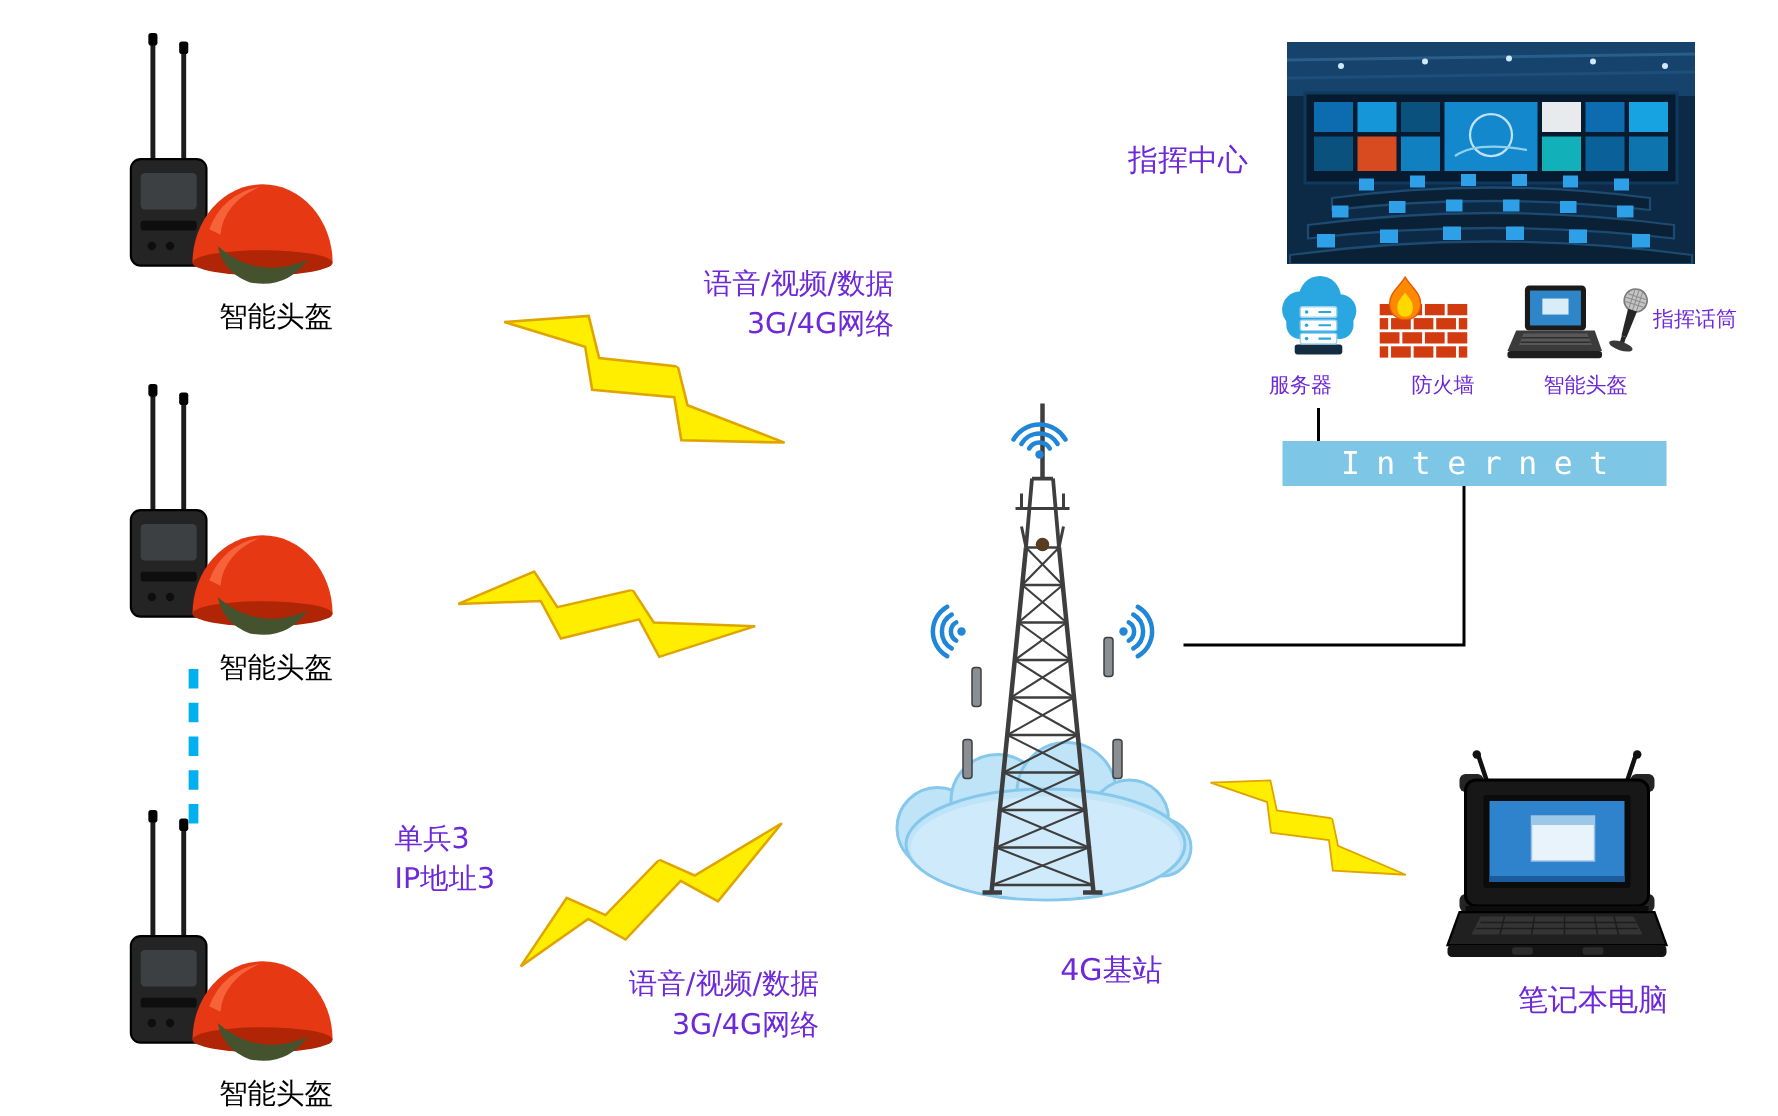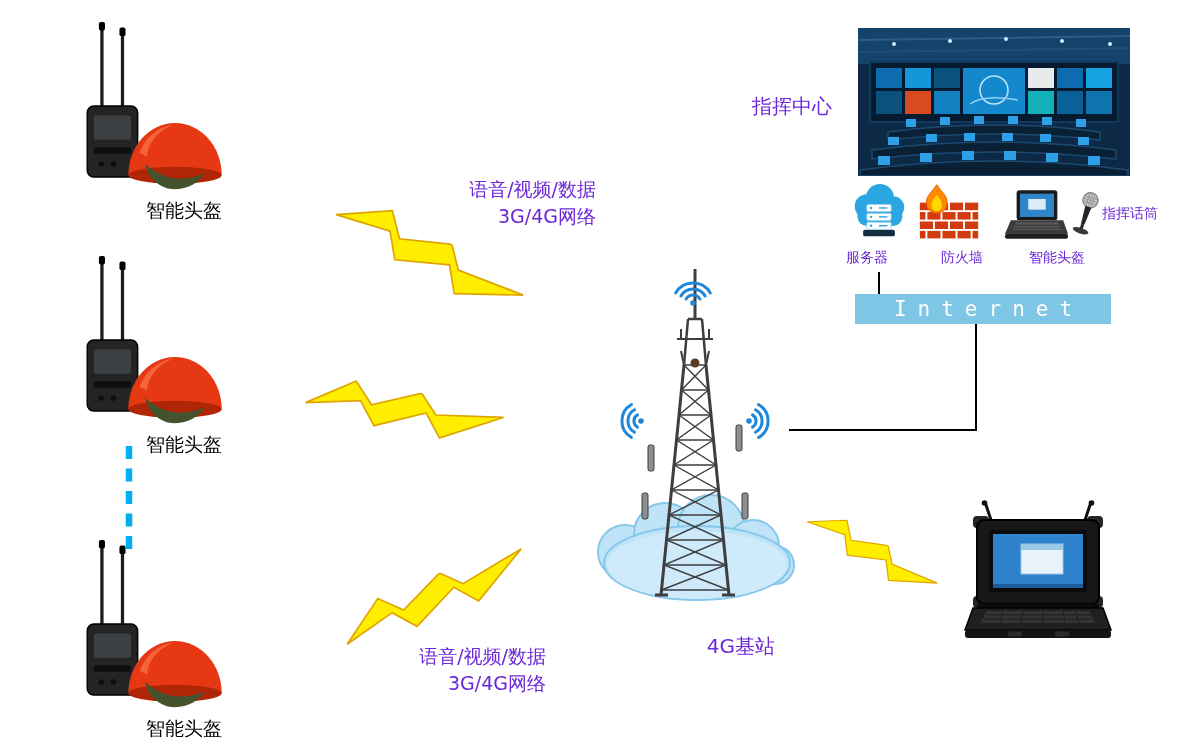--- a/index.html
+++ b/index.html
@@ -82,20 +82,24 @@
       <circle cx="31" cy="152" r="3" fill="#0e0e0e"></circle>
       <circle cx="44" cy="152" r="3" fill="#0e0e0e"></circle>
       <path d="M60,164 a50,56 0 0 1 100,0 z" fill="#e63812"></path>
       <path d="M72,140 a44,48 0 0 1 36,-30 a50,40 0 0 0 -28,34 z" fill="#ff7a50" opacity="0.65"></path>
       <ellipse cx="110" cy="164" rx="50" ry="9" fill="#b02505"></ellipse>
       <path d="M78,152 q28,25 64,10 q-15,21 -41,16 q-19,-7 -23,-26 z" fill="#45522e"></path>
     </svg>
     <div class="unit-label">智能头盔</div>
   </div>
 
+  <div class="abs label" style="left:263px;top:546px">
+    <div>单兵3</div>
+    <div>IP地址3</div>
+  </div>
 
   <div class="abs label center" style="left:386px;top:176px;width:210px">
     <div>语音/视频/数据</div>
     <div>3G/4G网络</div>
   </div>
   <div class="abs label center" style="left:336px;top:643px;width:210px">
     <div>语音/视频/数据</div>
     <div>3G/4G网络</div>
   </div>
 
@@ -305,14 +309,15 @@
     <rect x="58" y="44" width="42" height="6" fill="#9cc8e8"></rect>
     <rect x="30" y="84" width="90" height="4" fill="#1c5c9c"></rect>
     <rect x="14" y="104" width="122" height="4" fill="#0c0c0c"></rect>
     <polygon points="10,108 140,108 148,130 2,130" fill="#202020" stroke="#000" stroke-width="1.5"></polygon>
     <polygon points="24,111 126,111 132,123 18,123" fill="#343434"></polygon>
     <path d="M24,115 h104 M21,119 h108 M40,111 l-3,12 M60,111 l-2,12 M80,111 l0,12 M100,111 l2,12 M113,111 l3,12" stroke="#1c1c1c" stroke-width="1" fill="none"></path>
     <rect x="2" y="130" width="146" height="8" rx="3" fill="#141414"></rect>
     <rect x="45" y="131.5" width="14" height="5" rx="2" fill="#2c2c2c"></rect>
     <rect x="92" y="131.5" width="14" height="5" rx="2" fill="#2c2c2c"></rect>
   </svg>
+  <div class="abs label big center" style="left:962px;top:652px;width:150px">笔记本电脑</div>
 
 </div>
 
 </body></html>

